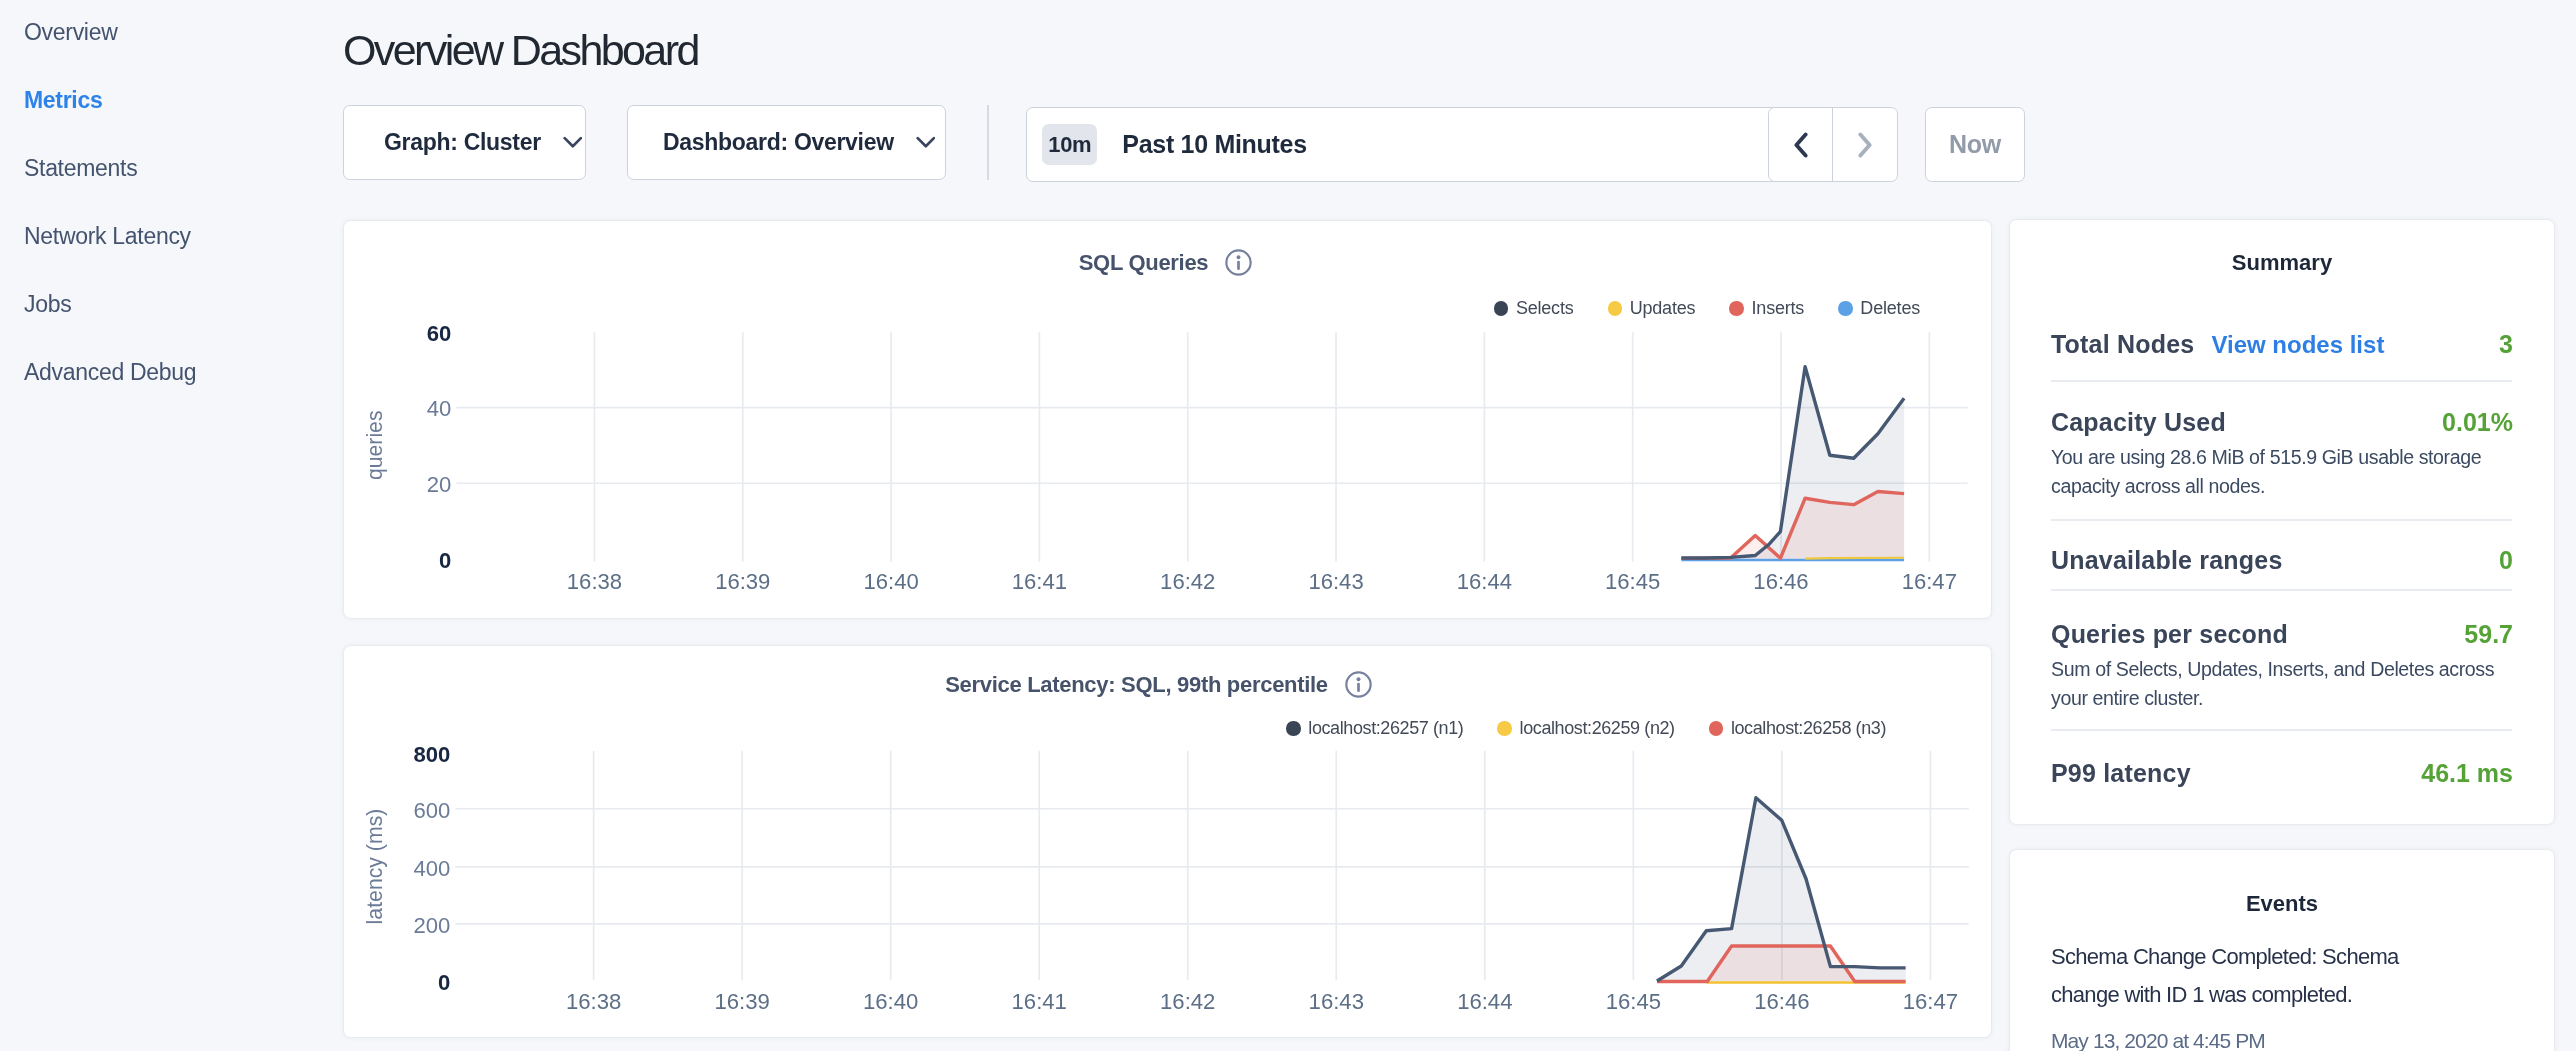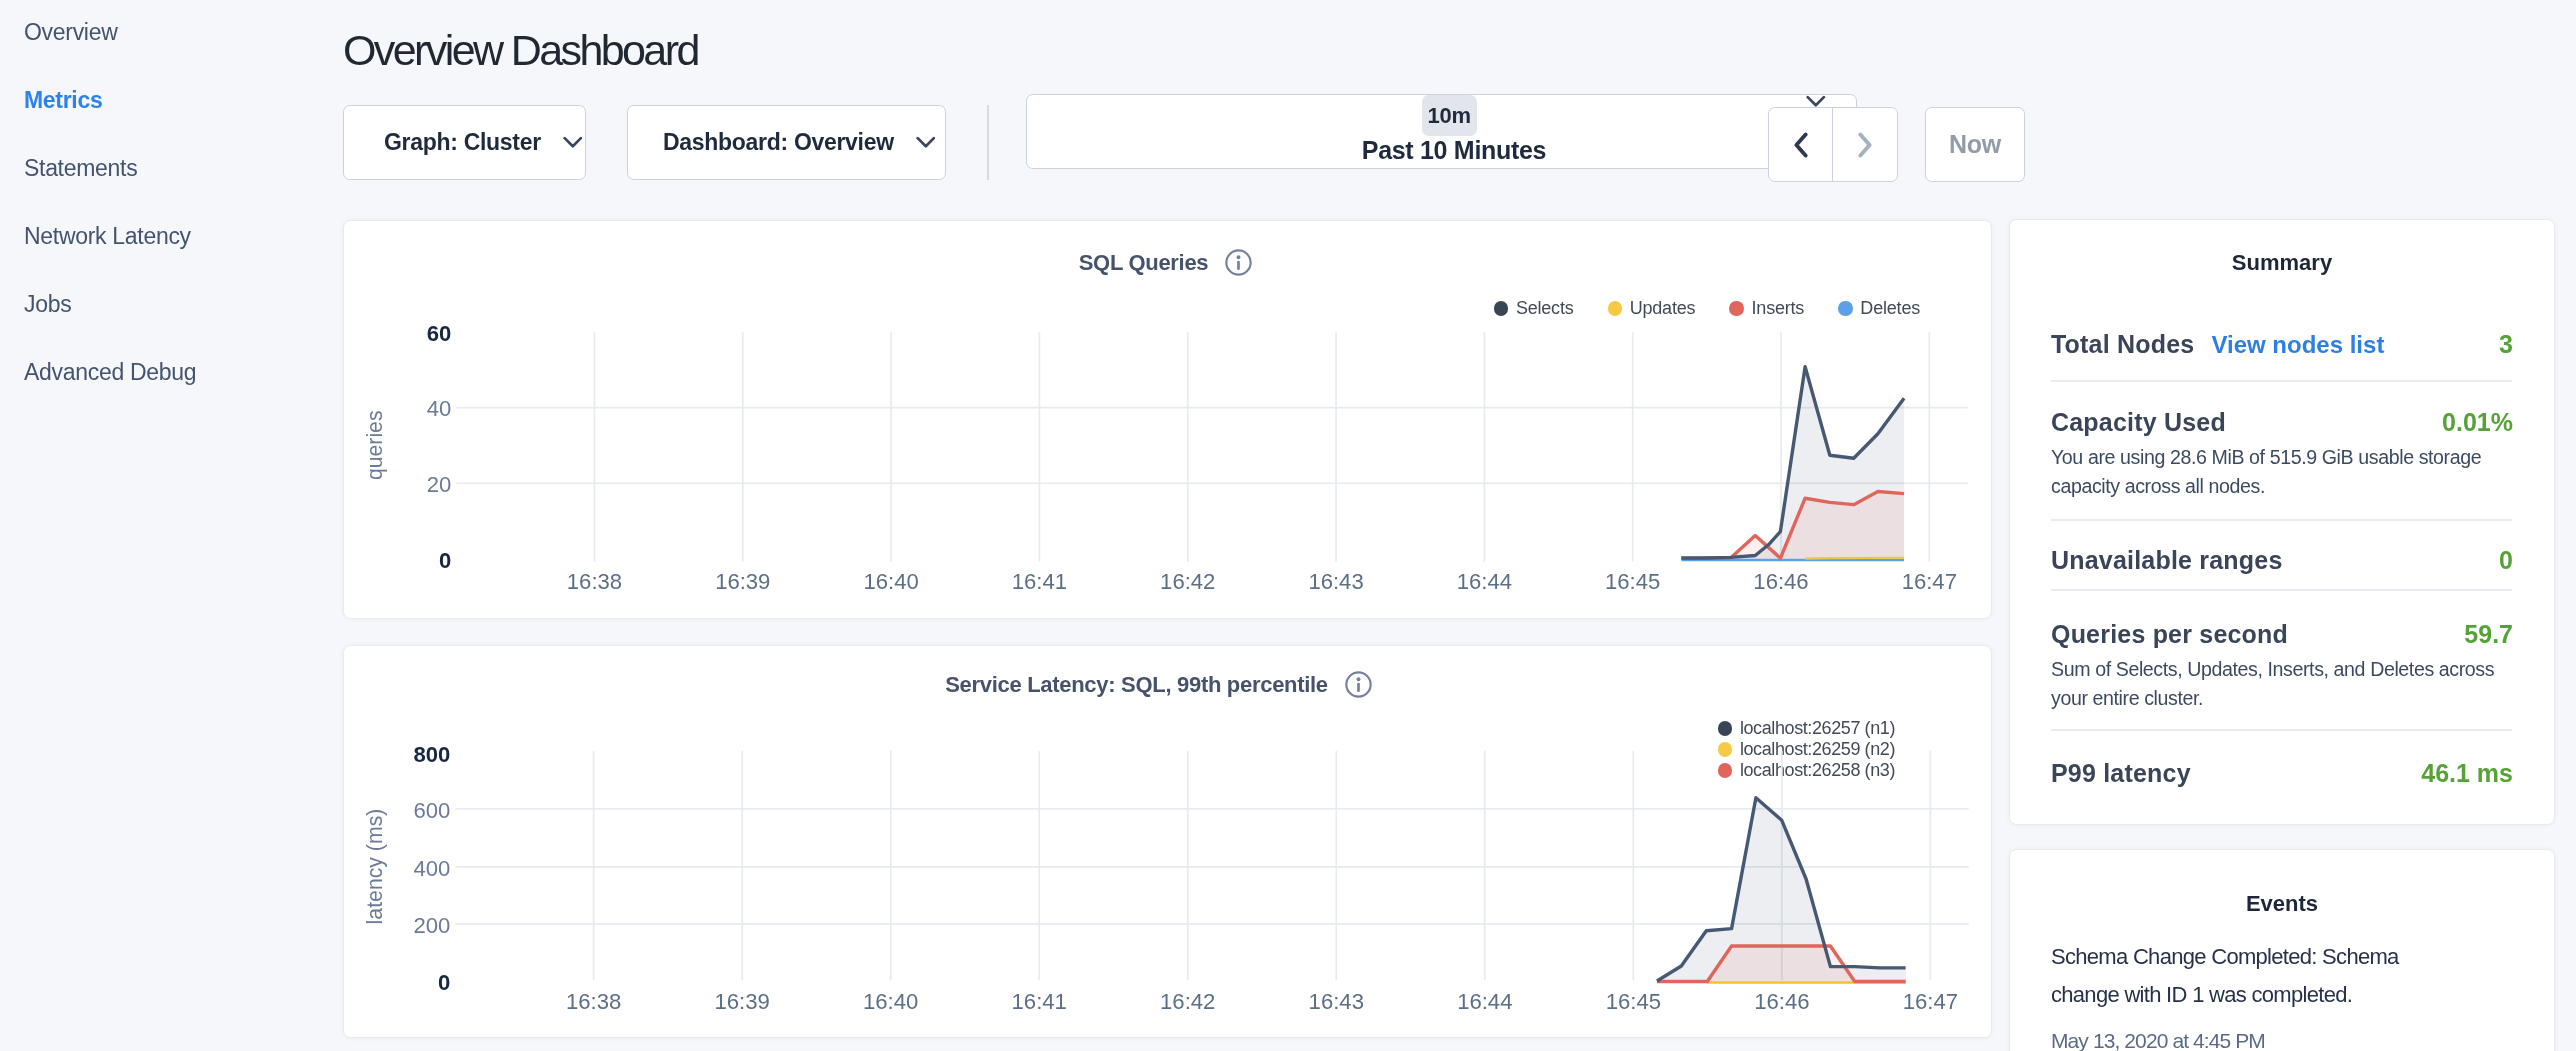--- a/index.html
+++ b/index.html
@@ -46,21 +46,21 @@
       <polyline points="2,2.5 11.5,12 21,2.5" fill="none" stroke="#3a4660" stroke-width="3.2" stroke-linecap="round" stroke-linejoin="round"></polyline>
     </svg>
   </div>
   <div class="selbox" style="left:627px; top:105px; width:319px; padding-left:35px;">
     <span>Dashboard: Overview</span>
     <svg class="chev" style="flex:none;" width="19.6" height="12.8" viewBox="0 0 23 15">
       <polyline points="2,2.5 11.5,12 21,2.5" fill="none" stroke="#3a4660" stroke-width="3.2" stroke-linecap="round" stroke-linejoin="round"></polyline>
     </svg>
   </div>
   <div class="vsep"></div>
-  <div class="selbox" style="left:1026px; top:94px; width:831px;flex-direction:column;">
+  <div class="selbox" style="left:1026px; top:107px; width:831px;">
     <span class="badge10">10m</span>
     <span style="margin-left:25px; font-size:25px;">Past 10 Minutes</span>
     <svg width="19.6" height="12.8" viewBox="0 0 23 15" style="position:absolute; right:30px;">
       <polyline points="2,2.5 11.5,12 21,2.5" fill="none" stroke="#3a4660" stroke-width="3.2" stroke-linecap="round" stroke-linejoin="round"></polyline>
     </svg>
   </div>
   <div class="selbox" style="left:1768px; top:107px; width:130px;">
     <div style="width:64px; height:75px; display:flex; align-items:center; justify-content:center; border-right:1.7px solid #ccd2db;">
       <svg width="16" height="26" viewBox="0 0 19 31">
         <polyline points="15,3 4,15.5 15,28" fill="none" stroke="#2e3950" stroke-width="4.6" stroke-linecap="round" stroke-linejoin="round"></polyline>
@@ -131,21 +131,21 @@
 
   <div class="panel" id="p2" style="left:343px; top:645px; width:1649px; height:393px;">
     <div class="ctitle" style="top:25px; padding-right:18px;">
       <span>Service Latency: SQL, 99th percentile</span>
       <svg width="27" height="27" viewBox="0 0 32 32" style="flex:none;">
         <circle cx="16" cy="16" r="14.4" fill="none" stroke="#76819d" stroke-width="2.6"></circle>
         <circle cx="16" cy="9.8" r="2.3" fill="#76819d"></circle>
         <rect x="14.4" y="14" width="3.2" height="11" rx="1.5" fill="#76819d"></rect>
       </svg>
     </div>
-    <div class="legend" style="top:72px; right:96px; letter-spacing:-0.4px;flex-direction:column;">
+    <div class="legend" style="top:72px; right:105px; letter-spacing:-0.4px;">
       <span class="it"><span class="dot" style="background:#394455;"></span>localhost:26257 (n1)</span>
       <span class="it"><span class="dot" style="background:#f7ca45;"></span>localhost:26259 (n2)</span>
       <span class="it"><span class="dot" style="background:#e0655c;"></span>localhost:26258 (n3)</span>
     </div>
     <svg width="1646" height="390" viewBox="0 0 1935 458" style="position:absolute; left:0; top:0;">
       <g id="g2">
       <line x1="293.5" y1="123" x2="293.5" y2="392.5" stroke="#e7eaef" stroke-width="2"></line>
       <line x1="468.1" y1="123" x2="468.1" y2="392.5" stroke="#e7eaef" stroke-width="2"></line>
       <line x1="642.7" y1="123" x2="642.7" y2="392.5" stroke="#e7eaef" stroke-width="2"></line>
       <line x1="817.3" y1="123" x2="817.3" y2="392.5" stroke="#e7eaef" stroke-width="2"></line>

